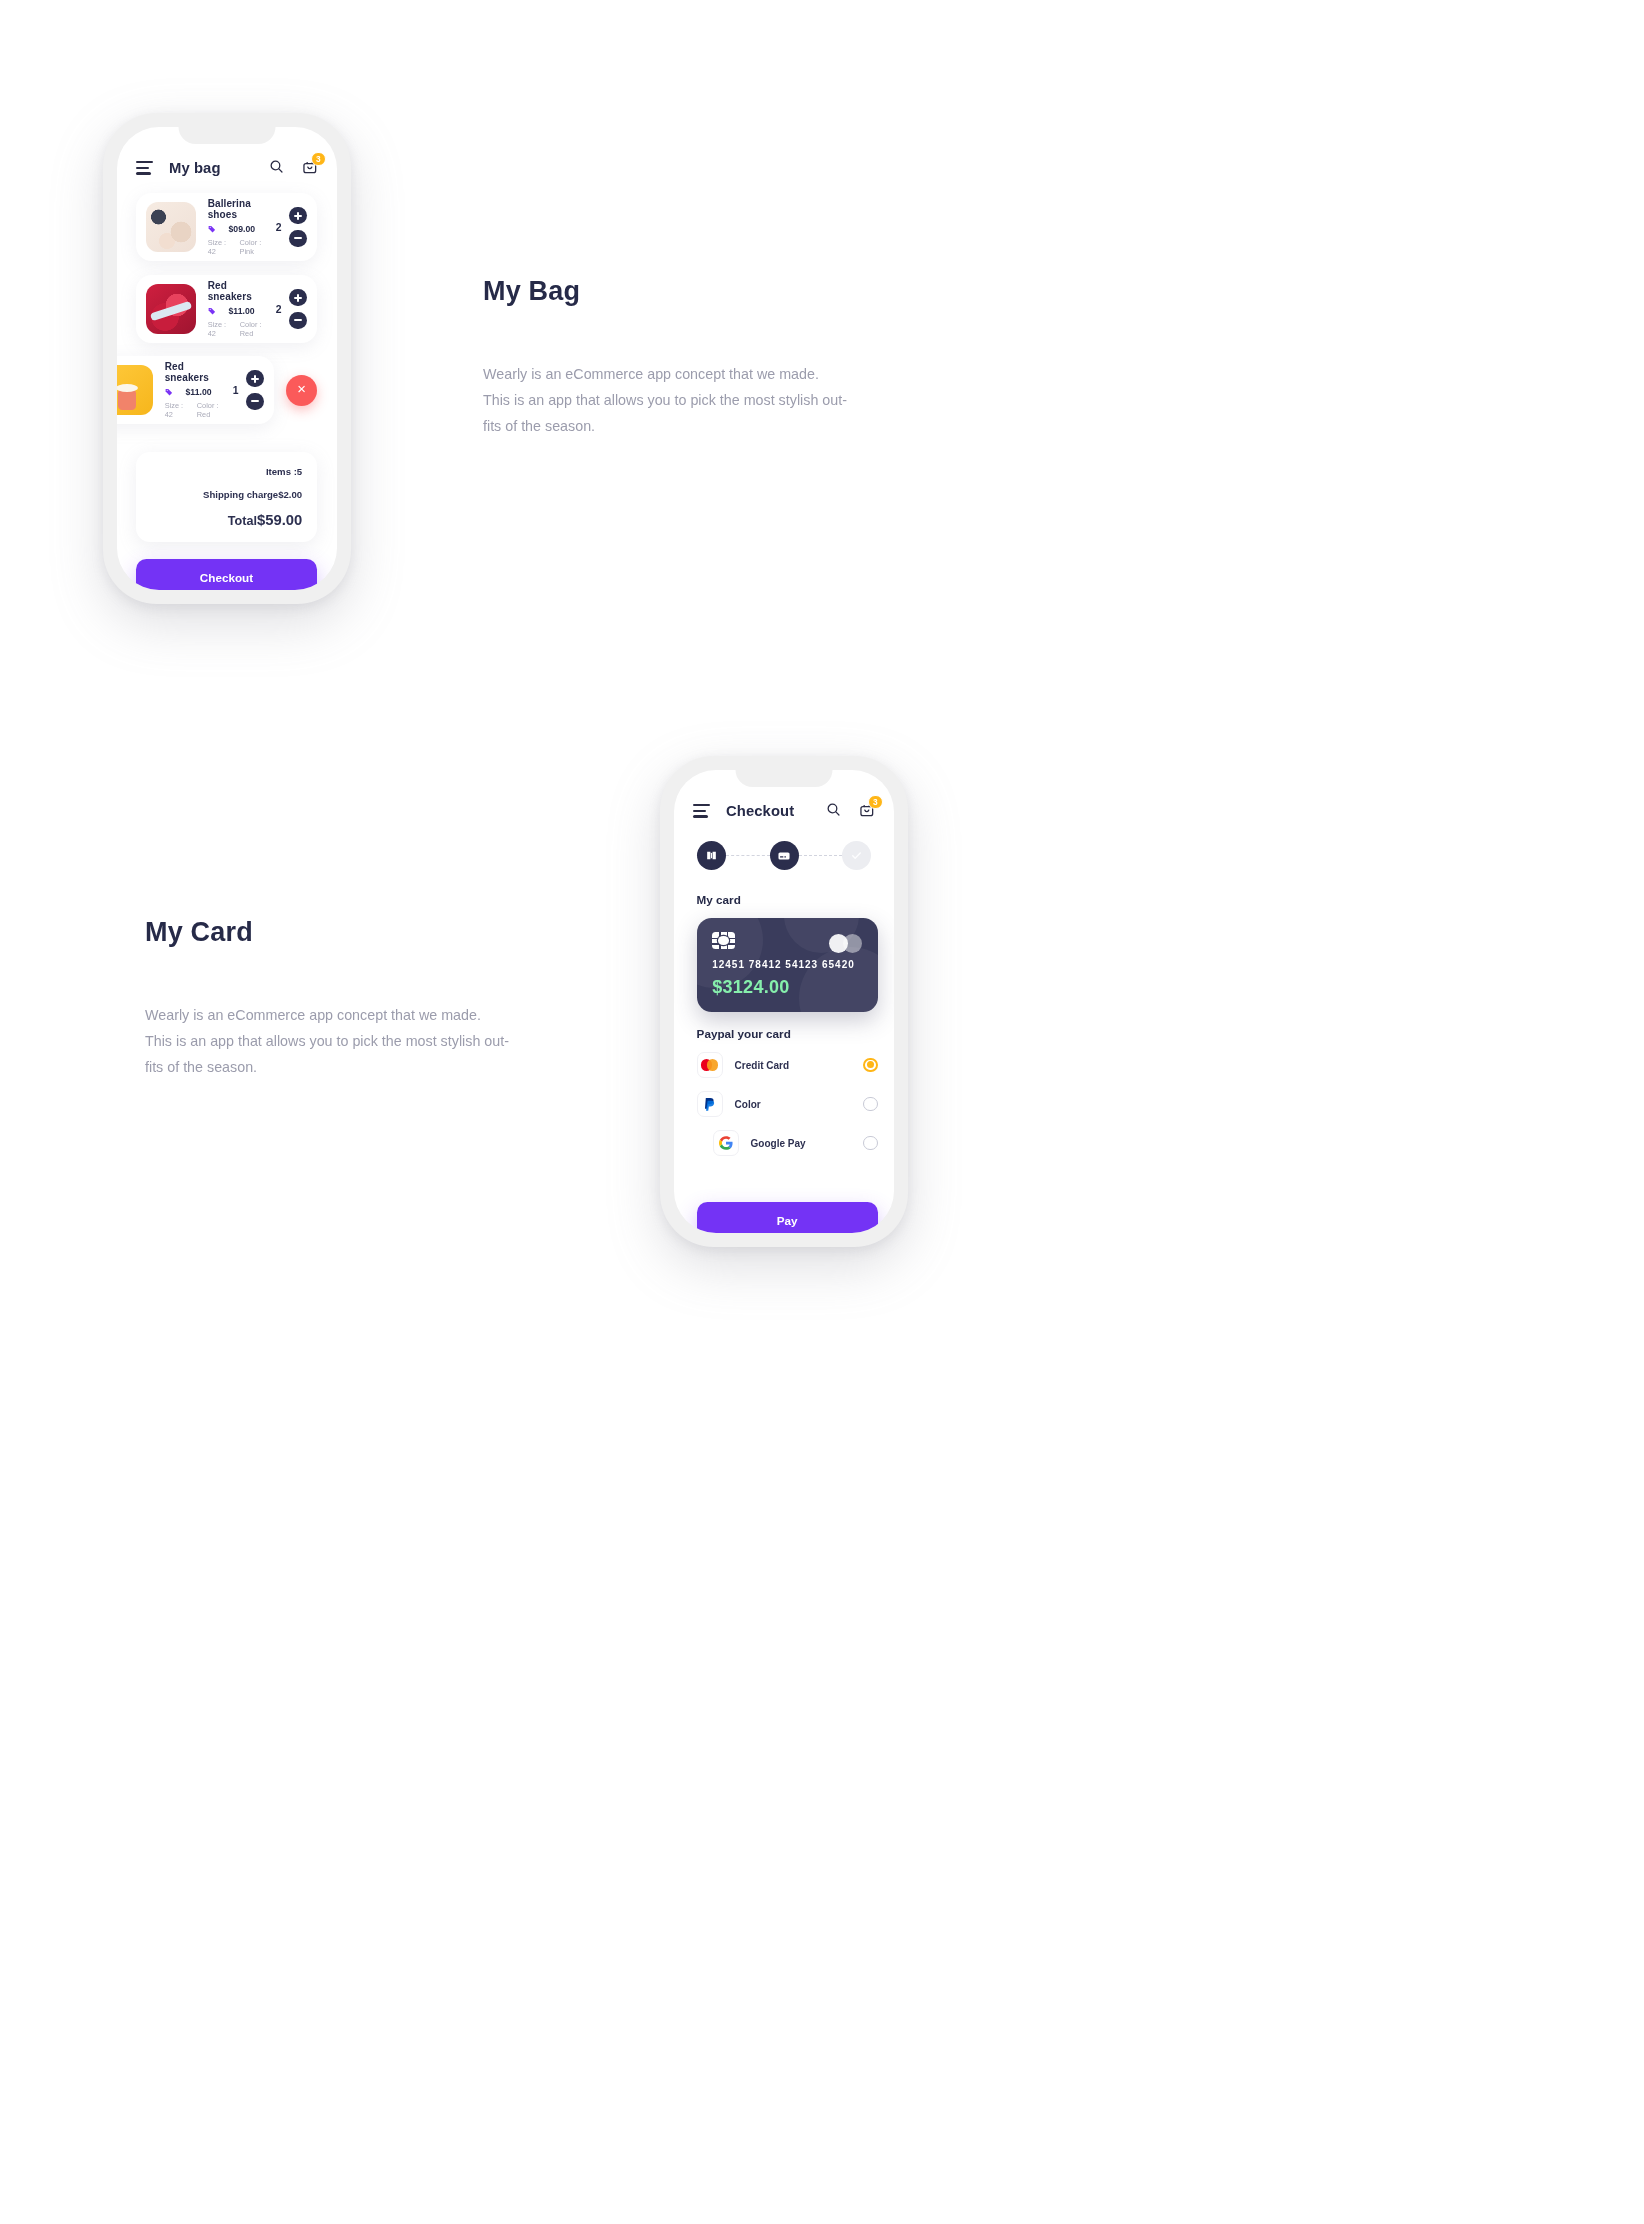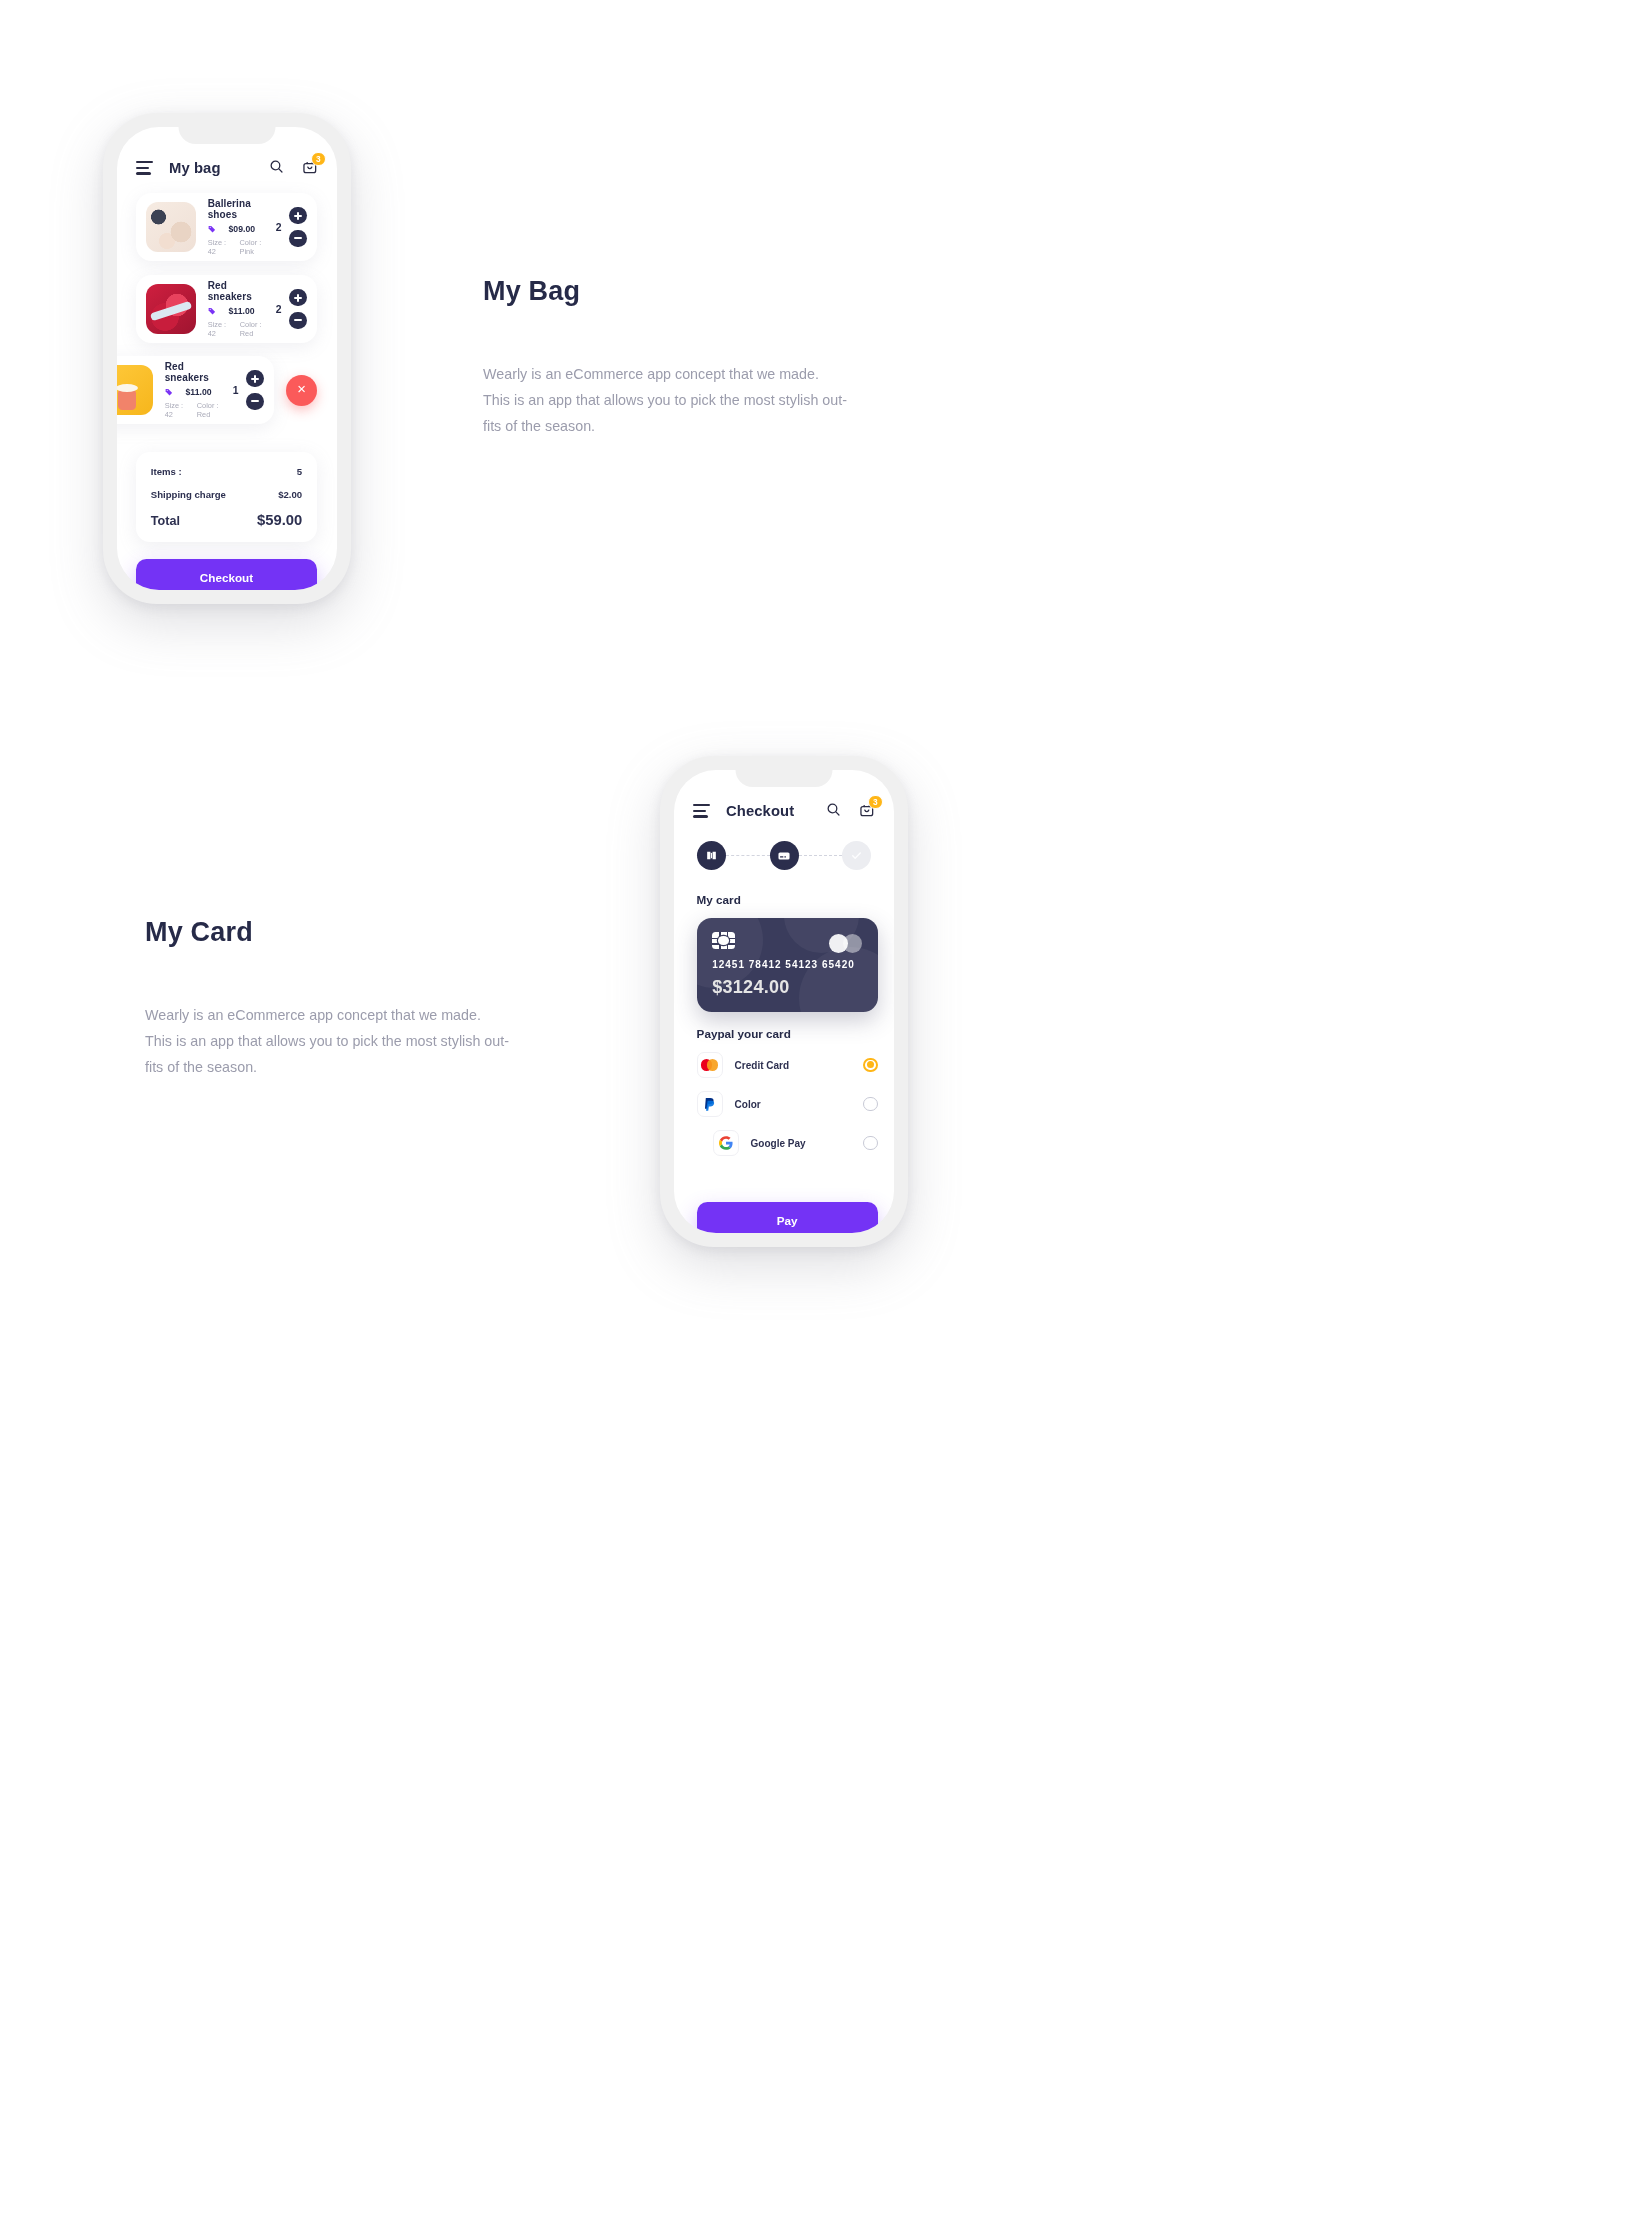--- a/index.html
+++ b/index.html
@@ -144,21 +144,21 @@
   }
 
   
   .summary {
     position: absolute;
     background: #fff;
     border-radius: 14px;
     box-shadow: 0 4.3px 19px rgba(140,140,160,.14);
     padding: 14px 14.8px;
   }
-  .sum-row { display: flex; align-items: baseline; justify-content: space-between; }
+  .sum-row { display: flex; align-items: baseline; justify-content: flex-end; }
   .sum-row + .sum-row { margin-top: 12px; }
   .sum-label { font-size: 9.6px; font-weight: 700; color: #2d3050; }
   .sum-value { font-size: 9.6px; font-weight: 600; color: #2d3050; }
   .sum-row.total .sum-label { font-size: 12.6px; font-weight: 700; }
   .sum-row.total .sum-value { font-size: 14.8px; font-weight: 700; }
 
   .primary-btn {
     position: absolute;
     background: #7433f5;
     border-radius: 10.4px;
@@ -218,21 +218,21 @@
     position: absolute; top: 0; width: 19px; height: 19px; border-radius: 50%;
   }
   .cc-mc i.a { left: 0; background: rgba(255,255,255,.92); }
   .cc-mc i.b { right: 0; background: rgba(255,255,255,.45); }
   .cc-number {
     position: absolute; left: 15.6px; bottom: 42px;
     color: #fff; font-size: 10px; font-weight: 600; letter-spacing: 1px;
   }
   .cc-amount {
     position: absolute; left: 15.6px; bottom: 14px;
-    color: #e5e5e5; font-size: 18px; font-weight: 700; letter-spacing: 0.3px;
+    color: #86efac; font-size: 18px; font-weight: 700; letter-spacing: 0.3px;
   }
 
   .pay-row {
     position: absolute;
     display: flex; align-items: center;
   }
   .pay-logo {
     width: 26px; height: 26px; border-radius: 7px;
     background: #fff;
     border: 0.9px solid #f0f0f4;

